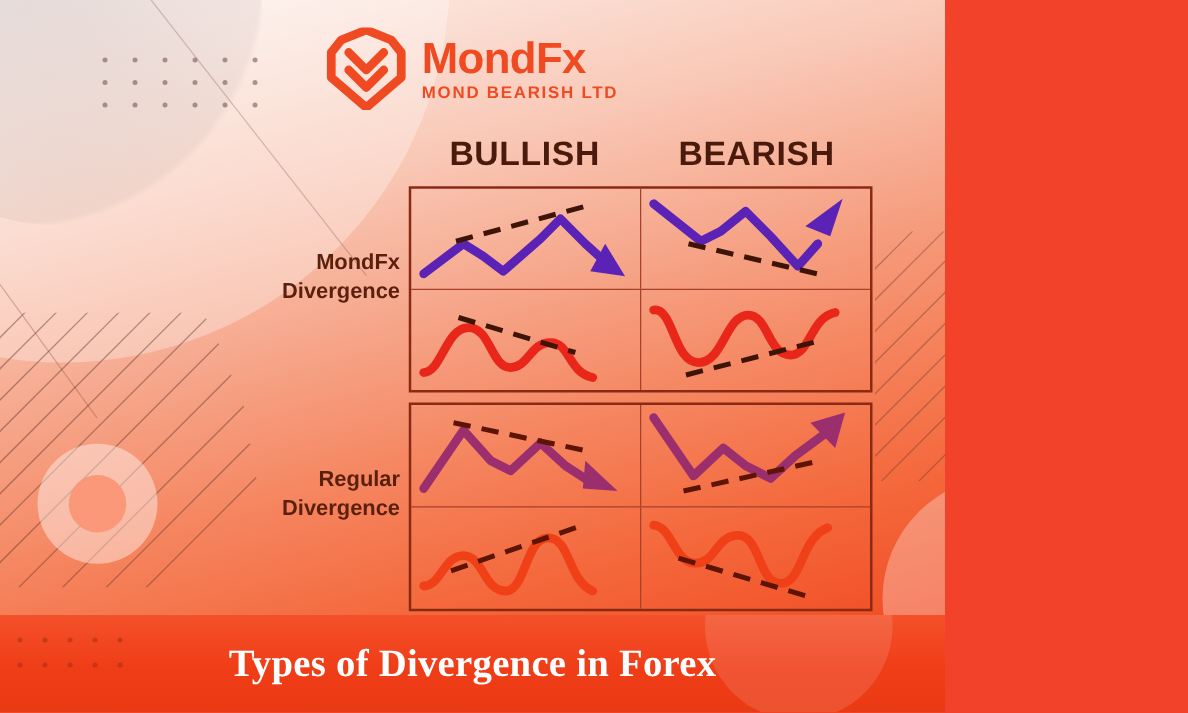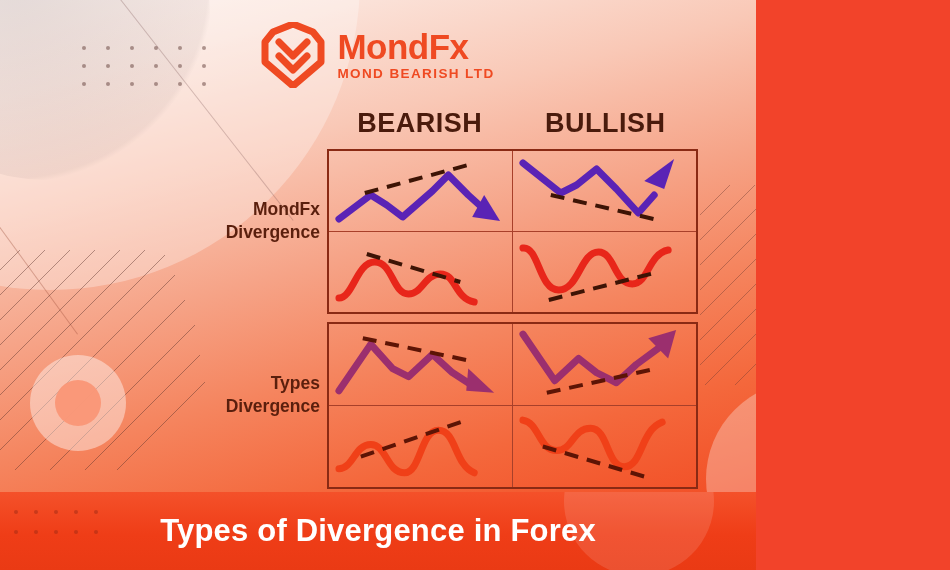--- a/index.html
+++ b/index.html
@@ -148,21 +148,21 @@
 
   
   .banner{
     position:absolute;left:0;right:0;bottom:0;height:78px;
     background:linear-gradient(180deg,#f4512a 0%,#ef3d17 55%,#ea3a14 100%);
     display:flex;align-items:center;justify-content:center;
     overflow:hidden;
   }
   .banner-title{
     font-size:31px;font-weight:bold;color:#ffffff;letter-spacing:.2px;
-    position:relative;z-index:3;
+    position:relative;z-index:3;font-family:Liberation Serif, serif;
   }
   .banner-blob{
     position:absolute;right:42px;top:-66px;width:150px;height:150px;border-radius:50%;
     background:rgba(255,255,255,.12);z-index:1;
   }
 </style>
 </head>
 <body>
 
 <div id="stage">
@@ -274,30 +274,30 @@
         <path d="M18 34 L32 48 L46 34" fill="none" stroke="#ef4a22" stroke-width="7" stroke-linejoin="round" stroke-linecap="round"></path>
       </svg>
     </span>
     <span class="logo-text">
       <div class="logo-name">MondFx</div>
       <div class="logo-sub">MOND BEARISH LTD</div>
     </span>
   </div>
 
   <div class="col-heads">
+    <div>BULLISH</div>
     <div>BEARISH</div>
-    <div>BULLISH</div>
   </div>
 
   <div class="row-label regular">
     <div>MondFx</div>
     <div>Divergence</div>
   </div>
   <div class="row-label hidden">
-    <div>Types</div>
+    <div>Regular</div>
     <div>Divergence</div>
   </div>
 
   <div class="block regular">
 
     <div class="grow">
 
       <div class="cell">
         <svg viewBox="0 0 184 80" preserveAspectRatio="none">
           <polyline points="10,68 42,44 58,54 74,66 104,40 120,24 140,44 160,62" fill="none" stroke="#5a23b5" stroke-width="7" stroke-linejoin="round" stroke-linecap="round"></polyline>

